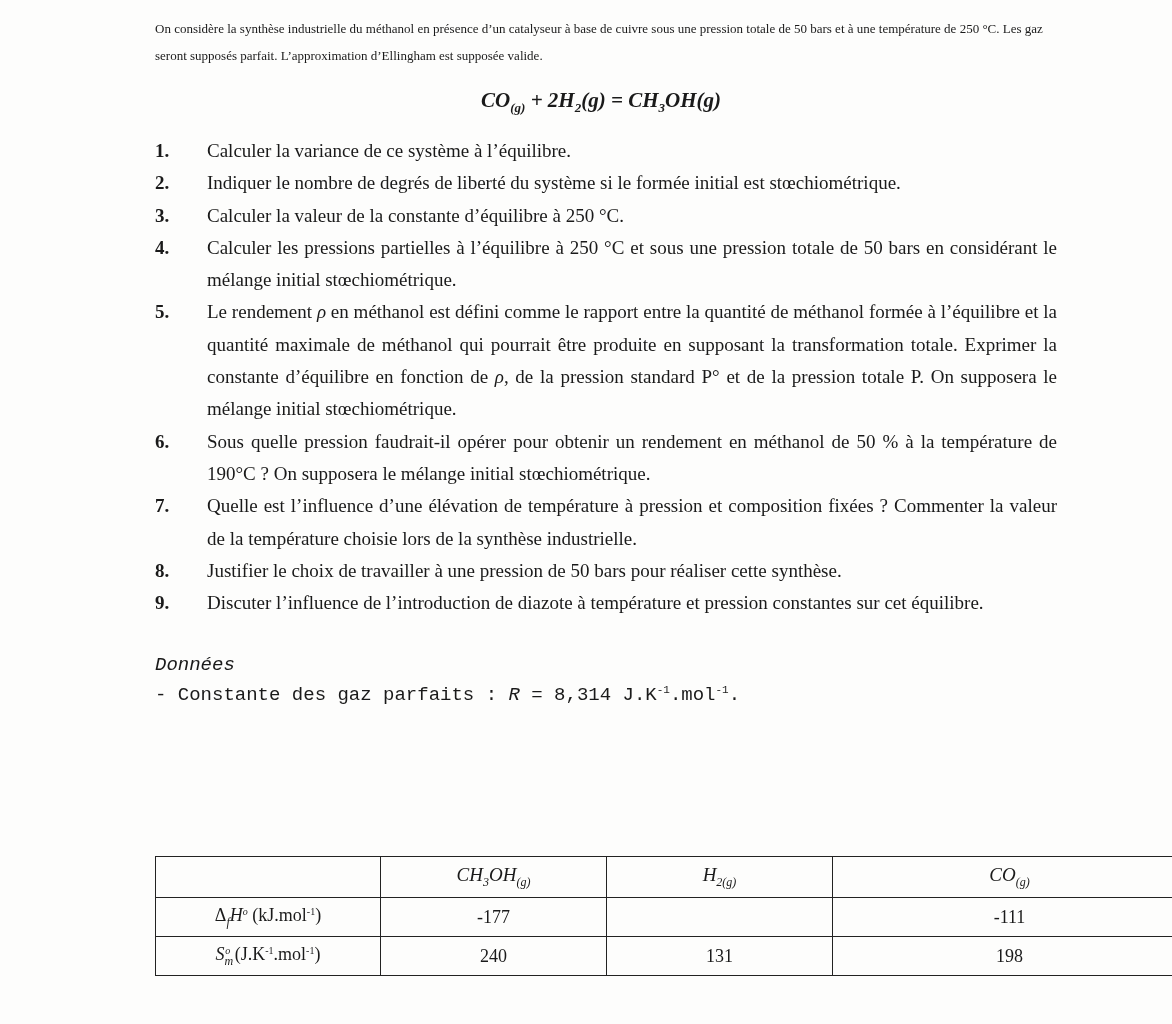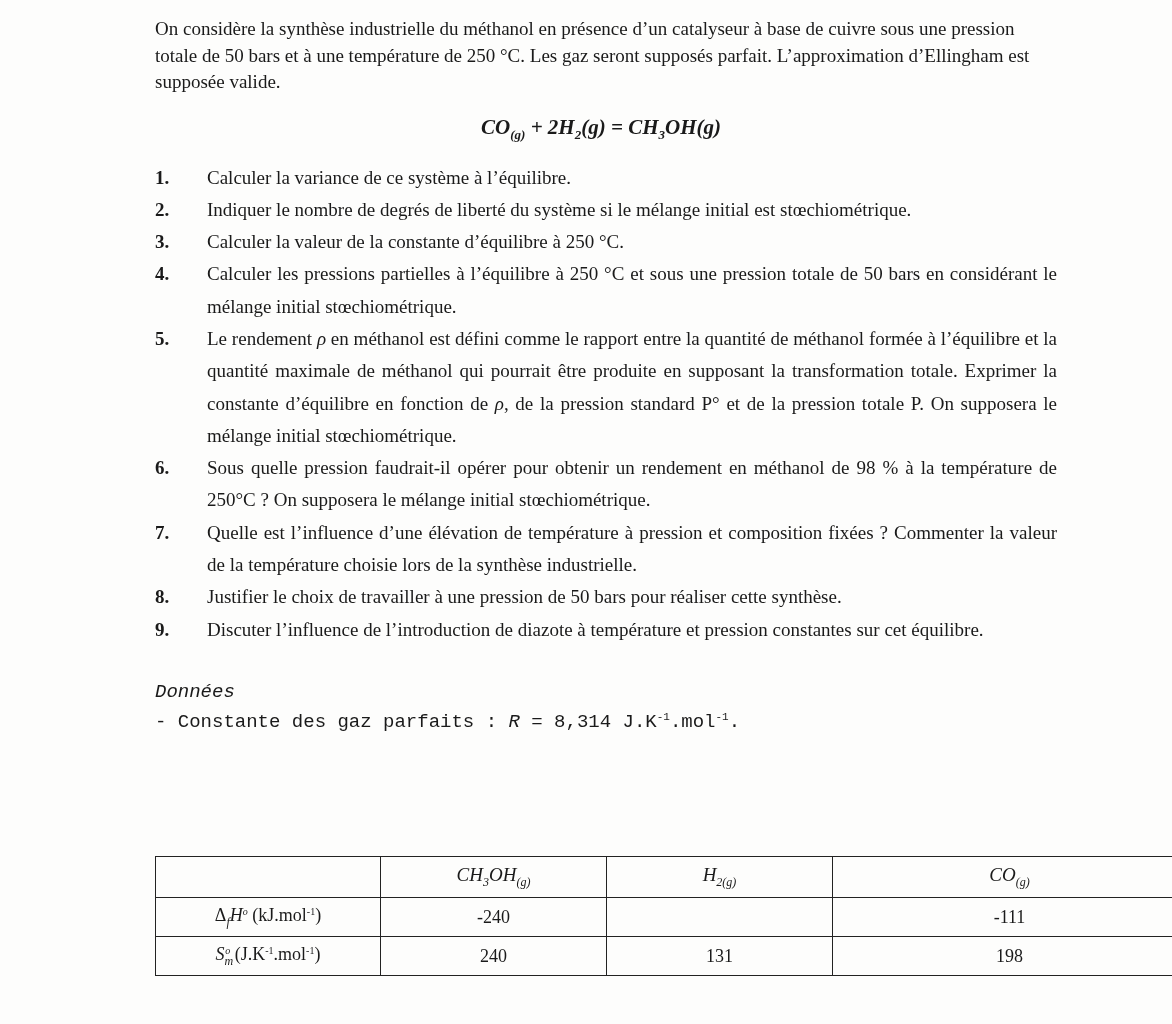--- a/index.html
+++ b/index.html
@@ -4,21 +4,21 @@
 <style>
   html, body { margin: 0; padding: 0; }
   body {
     width: 1172px; height: 1024px; overflow: hidden;
     background: #fdfdfc;
     font-family: "Liberation Serif", serif;
     color: #1a1a1a;
     position: relative;
   }
   .page { position: absolute; left: 155px; top: 16px; width: 902px; }
-  .intro { font-size: 19px; line-height: 26.5px; margin: 0; }
+  .intro { font-size: 13px; line-height: 26.5px; margin: 0; }
   .equation {
     text-align: center; font-size: 21px; font-style: italic;
     margin: 16px 0 0 0; height: 30px; line-height: 30px;
     position: relative; left: -5px; font-weight: bold;
   }
   .equation sub { font-size: 13px; vertical-align: -5px; }
   .questions { list-style: none; margin: 20px 0 0 0; padding: 0; }
   .q { display: flex; font-size: 19px; line-height: 32.3px; }
   .q-num { width: 52px; flex: 0 0 52px; font-weight: bold; }
   .q-text { flex: 1; text-align: justify; }
@@ -50,37 +50,37 @@
 
   <div class="equation"><span>CO</span><sub>(g)</sub><span> + 2H</span><sub>2</sub><span>(g) = CH</span><sub>3</sub><span>OH(g)</span></div>
 
   <ol class="questions">
     <li class="q">
         <span class="q-num">1.</span>
         <span class="q-text">Calculer la variance de ce système à l’équilibre.</span>
       </li>
     <li class="q">
         <span class="q-num">2.</span>
-        <span class="q-text">Indiquer le nombre de degrés de liberté du système si le mélange initial est stœchiométrique.</span>
+        <span class="q-text">Indiquer le nombre de degrés de liberté du système si le formée initial est stœchiométrique.</span>
       </li>
     <li class="q">
         <span class="q-num">3.</span>
         <span class="q-text">Calculer la valeur de la constante d’équilibre à 250 °C.</span>
       </li>
     <li class="q">
         <span class="q-num">4.</span>
         <span class="q-text">Calculer les pressions partielles à l’équilibre à 250 °C et sous une pression totale de 50 bars en considérant le mélange initial stœchiométrique.</span>
       </li>
     <li class="q">
         <span class="q-num">5.</span>
         <span class="q-text"><span>Le rendement </span><i>ρ</i><span> en méthanol est défini comme le rapport entre la quantité de méthanol formée à l’équilibre et la quantité maximale de méthanol qui pourrait être produite en supposant la transformation totale. Exprimer la constante d’équilibre en fonction de </span><i>ρ</i><span>, de la pression standard P° et de la pression totale P. On supposera le mélange initial stœchiométrique.</span></span>
       </li>
     <li class="q">
         <span class="q-num">6.</span>
-        <span class="q-text">Sous quelle pression faudrait-il opérer pour obtenir un rendement en méthanol de 98 % à la température de 250°C ? On supposera le mélange initial stœchiométrique.</span>
+        <span class="q-text">Sous quelle pression faudrait-il opérer pour obtenir un rendement en méthanol de 50 % à la température de 190°C ? On supposera le mélange initial stœchiométrique.</span>
       </li>
     <li class="q">
         <span class="q-num">7.</span>
         <span class="q-text">Quelle est l’influence d’une élévation de température à pression et composition fixées ? Commenter la valeur de la température choisie lors de la synthèse industrielle.</span>
       </li>
     <li class="q">
         <span class="q-num">8.</span>
         <span class="q-text">Justifier le choix de travailler à une pression de 50 bars pour réaliser cette synthèse.</span>
       </li>
     <li class="q">
@@ -99,21 +99,21 @@
   <table class="thermo">
     <tbody>
         <tr class="head">
       <td class="c0"></td>
       <td class="c1"><span>CH</span><sub>3</sub><span>OH</span><sub>(g)</sub></td>
       <td class="c2"><span>H</span><sub>2(g)</sub></td>
       <td><span>CO</span><sub>(g)</sub></td>
     </tr>
     <tr>
       <td class="c0"><span>Δ</span><sub style="font-style:italic">f</sub><i>H</i><sup style="font-style:italic">o</sup><span> (kJ.mol</span><sup>-1</sup><span>)</span></td>
-      <td>-240</td>
+      <td>-177</td>
       <td></td>
       <td>-111</td>
     </tr>
     <tr>
       <td class="c0"><i>S</i><sub style="font-style:italic">m</sub><sup style="font-style:italic; margin-left:-8px">o</sup><span> (J.K</span><sup>-1</sup><span>.mol</span><sup>-1</sup><span>)</span></td>
       <td>240</td>
       <td>131</td>
       <td>198</td>
     </tr>
   </tbody>

